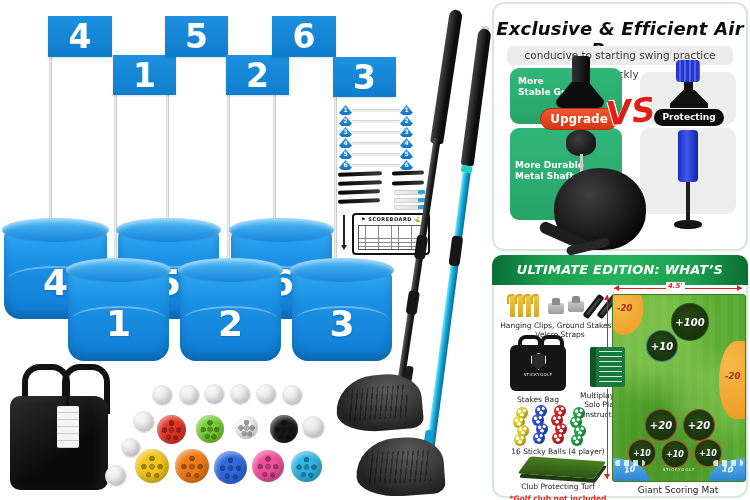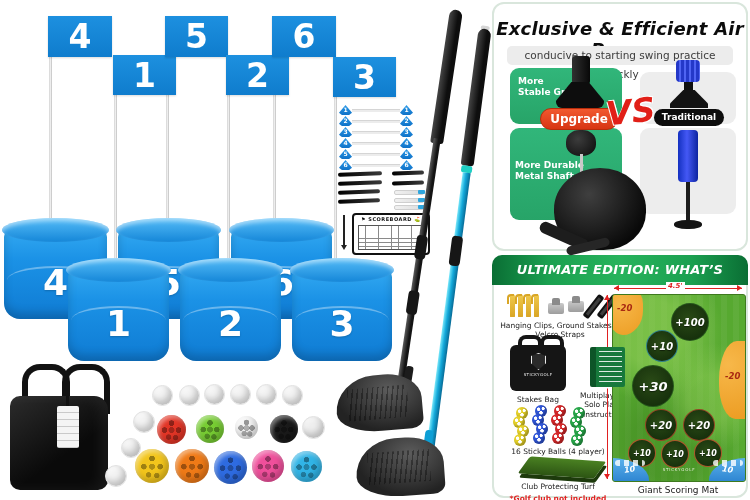--- a/index.html
+++ b/index.html
@@ -309,21 +309,21 @@
     <div class="feature" style="left:21px;top:156px;width:70px;">More Durable Metal Shaft</div>
 
     <div class="pshape" style="left:78px;top:52px;width:18px;height:28px;background:linear-gradient(90deg,#303030,#080808);border-radius:3px;"></div>
     <div class="pshape" style="left:62px;top:78px;width:48px;height:26px;background:#0d0d0d;clip-path:polygon(32% 0,68% 0,100% 72%,100% 100%,0 100%,0 72%);border-radius:0 0 6px 6px;"></div>
     <div class="pshape" style="left:72px;top:126px;width:30px;height:26px;background:radial-gradient(circle at 40% 35%,#3c3c3c,#0a0a0a);border-radius:45%;"></div>
     <div class="pshape" style="left:86px;top:150px;width:3px;height:60px;background:#c9c9c9;"></div>
     <div class="pshape" style="left:76px;top:208px;width:22px;height:12px;background:#141414;clip-path:polygon(38% 0,62% 0,100% 100%,0 100%);"></div>
 
     <div class="pill-upgrade" style="left:46px;top:104px;width:76px;height:20px;line-height:20px;"><span>Upgrade</span></div>
     <div class="vs" style="left:112px;top:88px;">VS</div>
-    <div class="pill-trad" style="left:160px;top:105px;width:70px;height:17px;line-height:17px;"><span>Traditional</span></div>
+    <div class="pill-trad" style="left:160px;top:105px;width:70px;height:17px;line-height:17px;"><span>Protecting</span></div>
 
     <div class="pshape" style="left:182px;top:56px;width:24px;height:22px;background:repeating-linear-gradient(90deg,#2438c8 0 3px,#4f64f2 3px 5px);border-radius:4px;"></div>
     <div class="pshape" style="left:190px;top:78px;width:9px;height:8px;background:#101010;"></div>
     <div class="pshape" style="left:176px;top:86px;width:38px;height:18px;background:#121212;clip-path:polygon(35% 0,65% 0,100% 75%,100% 100%,0 100%,0 75%);"></div>
     <div class="pshape" style="left:184px;top:126px;width:20px;height:52px;background:linear-gradient(90deg,#1430c0,#4458f5 45%,#0d24a0);border-radius:4px;"></div>
     <div class="pshape" style="left:192px;top:178px;width:4px;height:38px;background:#1c1c1c;"></div>
     <div class="pshape" style="left:180px;top:216px;width:28px;height:9px;background:#141414;border-radius:45%;"></div>
 
     <div class="pshape" style="left:60px;top:164px;width:92px;height:82px;background:radial-gradient(circle at 38% 32%,#3f3f3f,#090909 75%);border-radius:50% 50% 46% 46%;z-index:7;"></div>
     <div class="pshape" style="left:44px;top:226px;width:52px;height:12px;background:#1d1d1d;border-radius:6px;transform:rotate(24deg);z-index:8;"></div>
@@ -394,23 +394,20 @@
       <div class="hz-txt" style="left:4px;top:8px;">-20</div>
       <div class="hazard" style="left:106px;top:46px;width:30px;height:78px;border-radius:60% 0 0 55%/50% 0 0 45%;"></div>
       <div class="hz-txt" style="left:112px;top:76px;">-20</div>
 
       <div class="mcirc" style="left:58px;top:8px;width:36px;height:36px;font-size:10px;border:1.5px solid rgba(40,90,30,.9);">
           <span>+100</span>
         </div>
       <div class="mcirc" style="left:33px;top:35px;width:30px;height:30px;font-size:10px;border:1.5px solid rgba(50,140,160,.85);">
           <span>+10</span>
         </div>
-      <div class="mcirc" style="left:19px;top:70px;width:40px;height:40px;font-size:13px;border:1.5px solid rgba(40,90,30,.9);">
-          <span>+30</span>
-        </div>
       <div class="mcirc" style="left:32px;top:114px;width:30px;height:30px;font-size:10px;border:1.5px solid rgba(170,70,40,.85);">
           <span>+20</span>
         </div>
       <div class="mcirc" style="left:70px;top:114px;width:30px;height:30px;font-size:10px;border:1.5px solid rgba(170,70,40,.85);">
           <span>+20</span>
         </div>
       <div class="mcirc" style="left:15px;top:144px;width:26px;height:26px;font-size:8px;border:1.5px solid rgba(190,90,45,.9);">
           <span>+10</span>
         </div>
       <div class="mcirc" style="left:48px;top:145px;width:26px;height:26px;font-size:8px;border:1.5px solid rgba(190,90,45,.9);">

